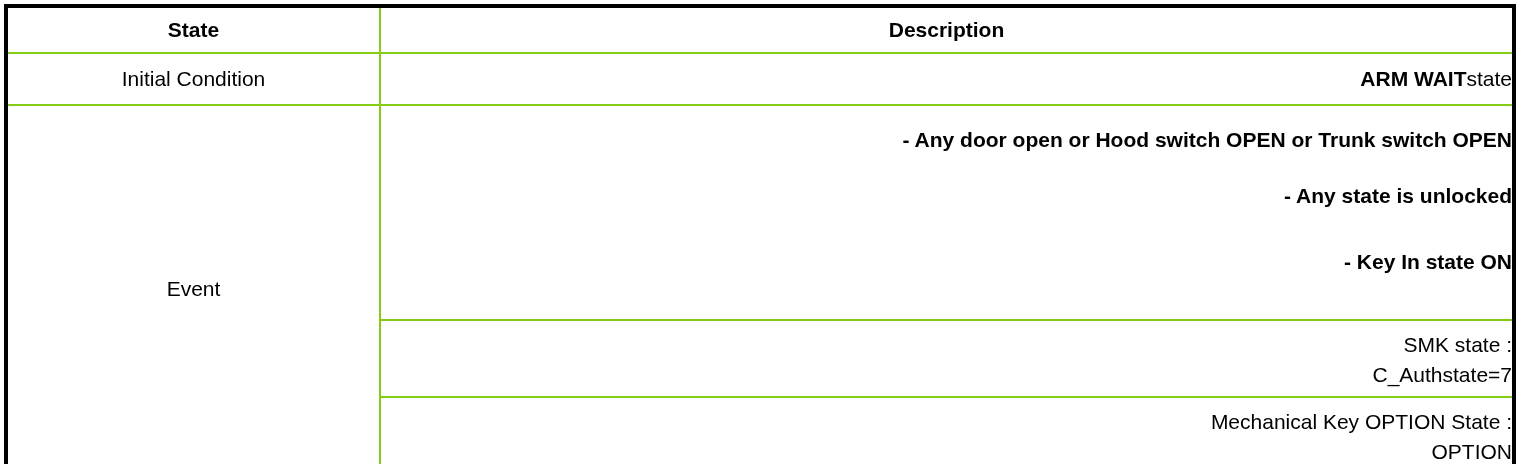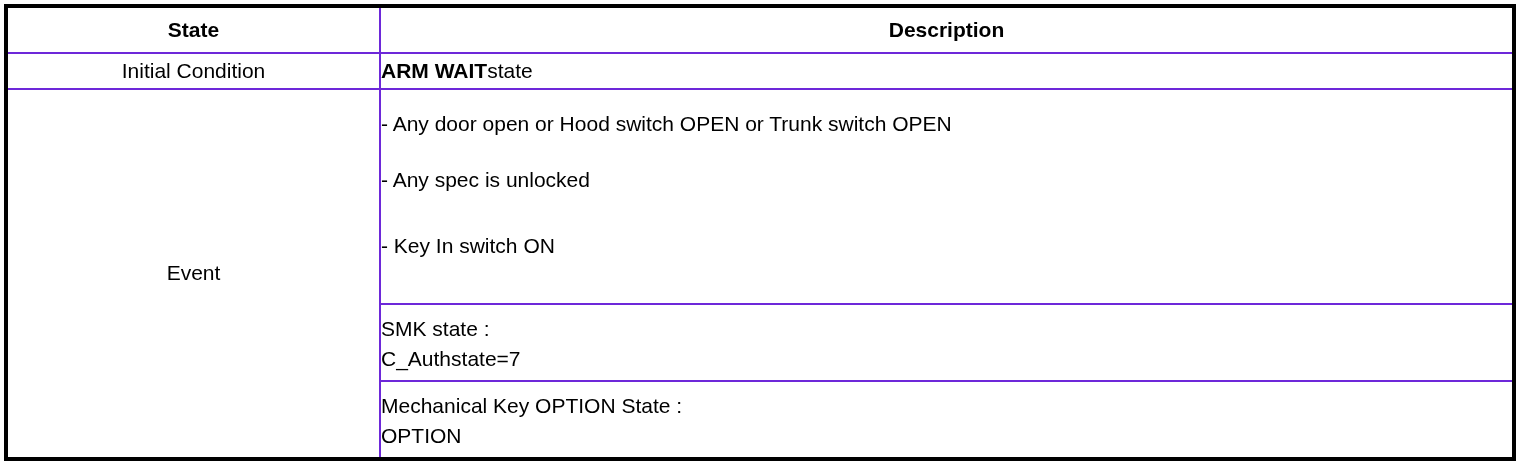--- a/index.html
+++ b/index.html
@@ -26,21 +26,21 @@
   table.state-table {
     width: 1512px;
     height: 456px;
     border-collapse: collapse;
     table-layout: fixed;
     border: 4px solid #000000;
     background: #ffffff;
   }
 
   table.state-table td {
-    border: 2px solid #6d28d9;
+    border: 2px solid #84cc16;
     padding: 0;
     vertical-align: middle;
     font-size: 21px;
     line-height: 1.18;
     color: #000000;
   }
 
   
   col.col-state { width: 374px; }
   col.col-desc  { width: 1134px; }
@@ -56,54 +56,55 @@
   
   .label-cell {
     text-align: center;
     vertical-align: middle;
     font-size: 21px;
     font-weight: normal;
   }
 
   
   .desc-cell {
-    text-align: left;
+    text-align: right;
     padding-left: 9px;
     padding-right: 8px;
     vertical-align: middle;
   }
 
   .desc-cell.pad-top {
     vertical-align: top;
     padding-top: 9px;
     padding-bottom: 6px;
   }
 
   
   .event-list {
     margin: 0;
     padding: 0;
     list-style: none;
+    font-weight: bold;
   }
   .event-list li {
     margin: 0;
     padding: 0;
     height: 66px;
     line-height: 30px;
     white-space: nowrap;
   }
   .event-list li:first-child { padding-top: 10px; height: 56px; }
 
   .spec-line {
     display: block;
     line-height: 30px;
     white-space: nowrap;
   }
 
-  .row-init  { height: 36px; }
+  .row-init  { height: 52px; }
   .row-event { height: 180px; }
   .row-spec  { height: 73px; }
   .row-mech  { height: 70px; }
 
   b.strong { font-weight: bold; }
   span.reg { font-weight: normal; }
 </style>
 </head>
 <body>
 
@@ -122,22 +123,22 @@
       <tr class="row-init">
         <td class="label-cell">Initial Condition</td>
         <td class="desc-cell"><b class="strong">ARM WAIT</b><span class="reg">state</span></td>
       </tr>
 
       <tr class="row-event">
         <td class="label-cell" rowspan="3">Event</td>
         <td class="desc-cell pad-top">
           <ul class="event-list">
             <li>-  Any door open or Hood switch OPEN or Trunk switch OPEN</li>
-            <li>-  Any spec is unlocked</li>
-            <li>-  Key In switch ON</li>
+            <li>-  Any state is unlocked</li>
+            <li>-  Key In state ON</li>
           </ul>
         </td>
       </tr>
 
       <tr class="row-spec">
         <td class="desc-cell pad-top">
           <span class="spec-line">SMK state :</span>
           <span class="spec-line">C_Authstate=7</span>
         </td>
       </tr>

